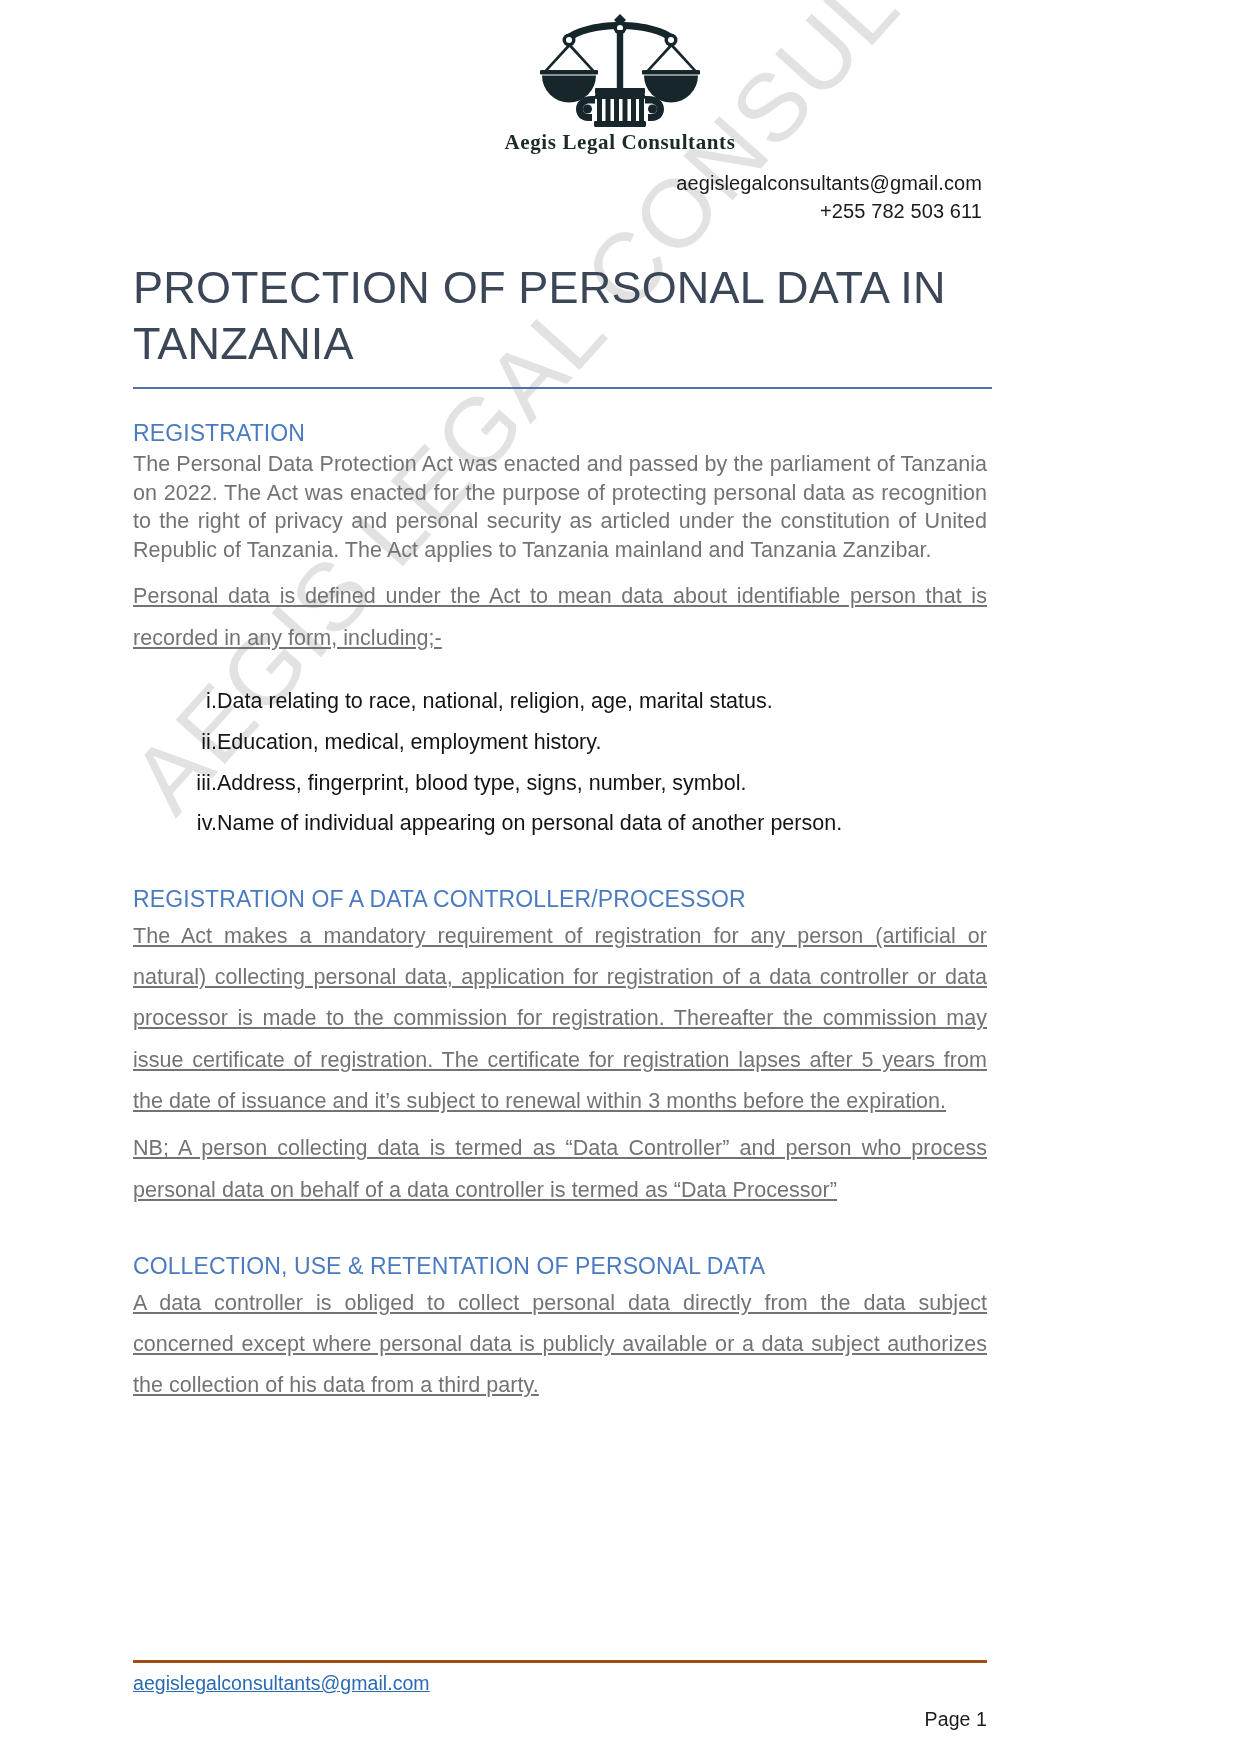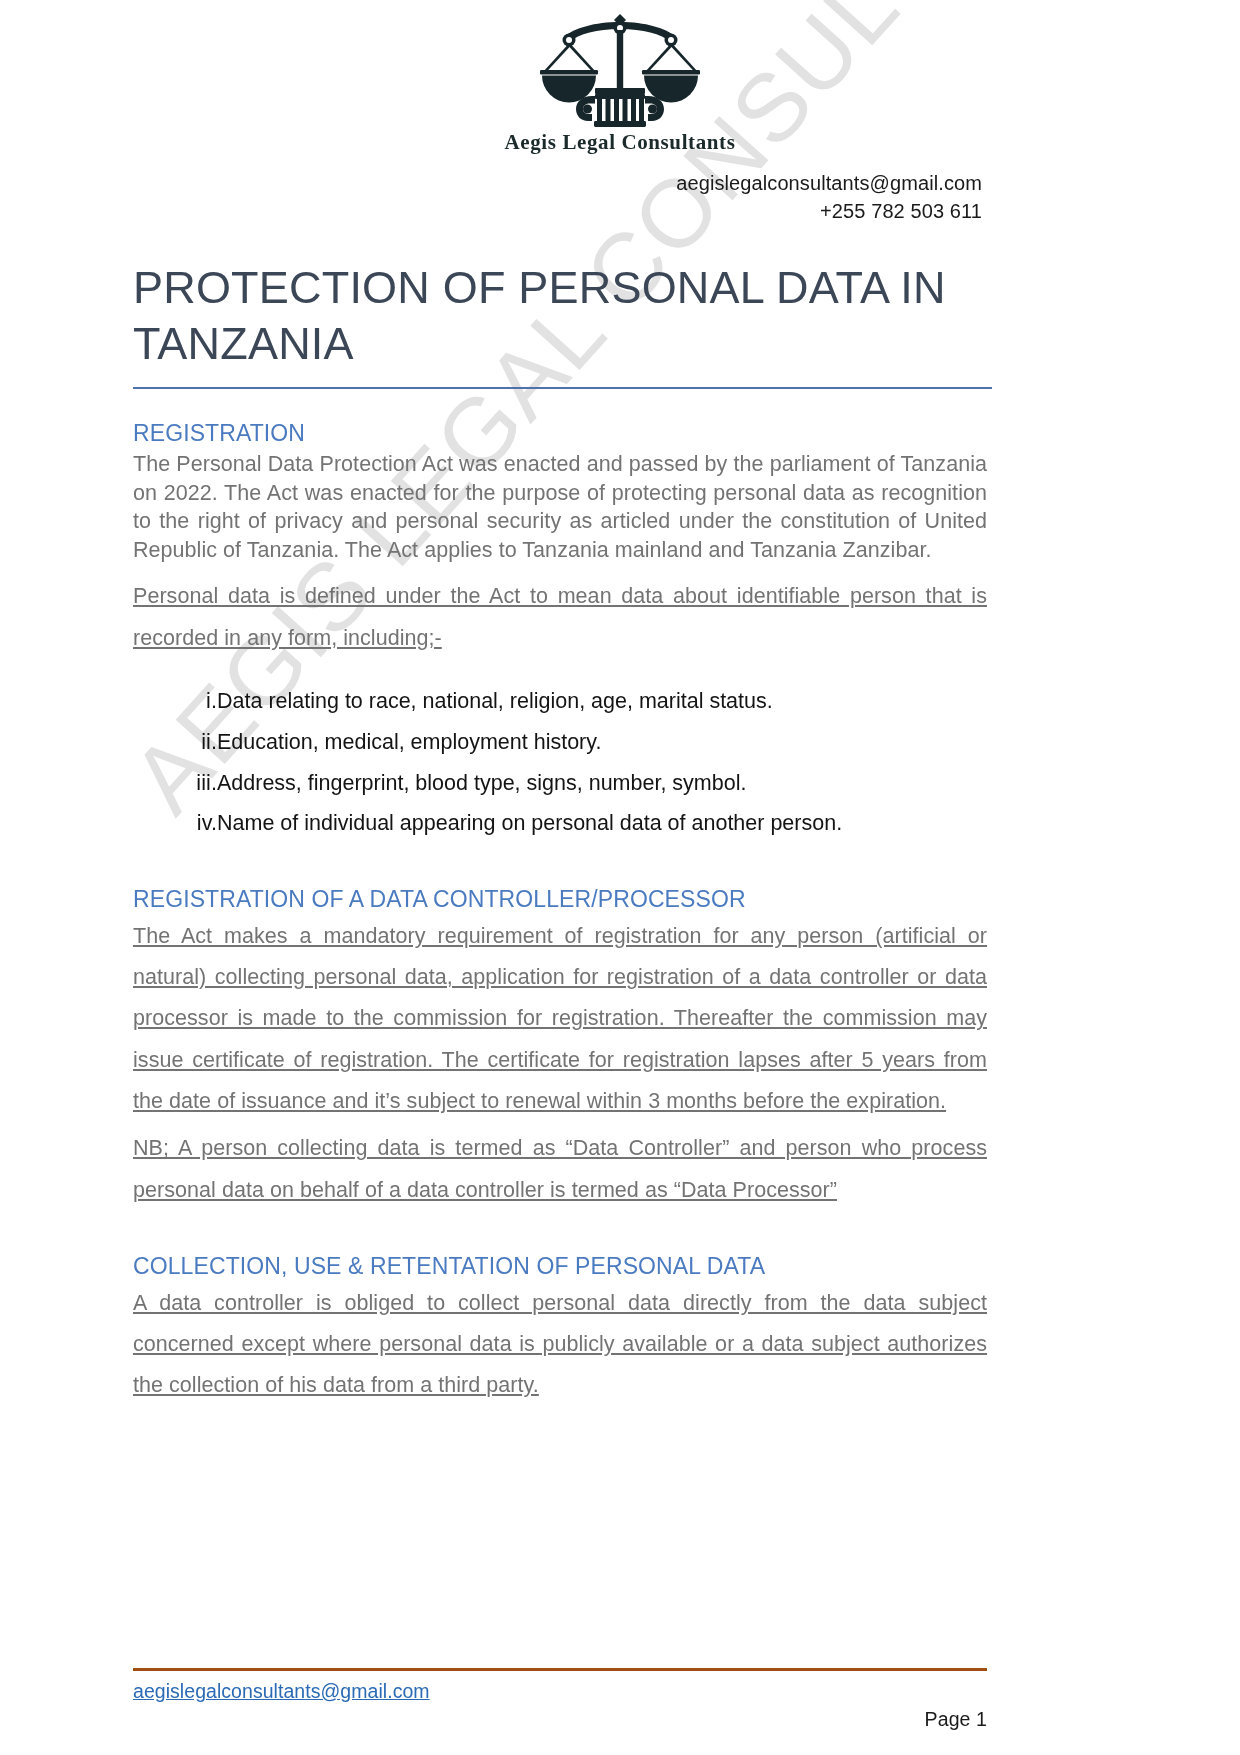--- a/index.html
+++ b/index.html
@@ -166,21 +166,21 @@
     font-size: 19.5px;
     color: #2a6ab5;
     text-decoration: underline;
     line-height: 1.34;
     letter-spacing: 0.05px;
   }
   .page-num {
     text-align: right;
     font-size: 19.5px;
     color: #1a1a1a;
-    margin-top: 4px;
+    margin-top: 12px;
     padding-bottom: 24px;
     letter-spacing: 0.1px;
   }
 </style>
 </head>
 <body>
 
 <div id="page">
 
   <div id="watermark">

